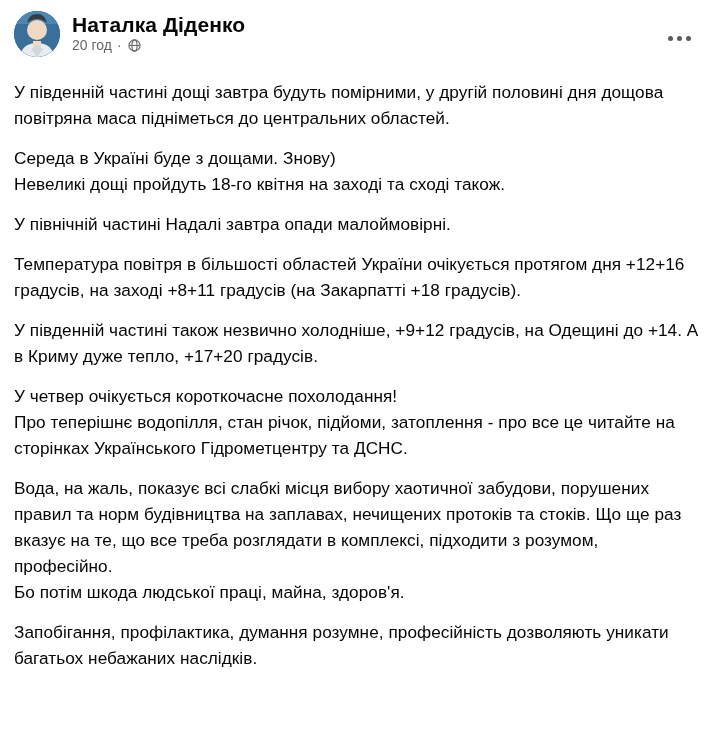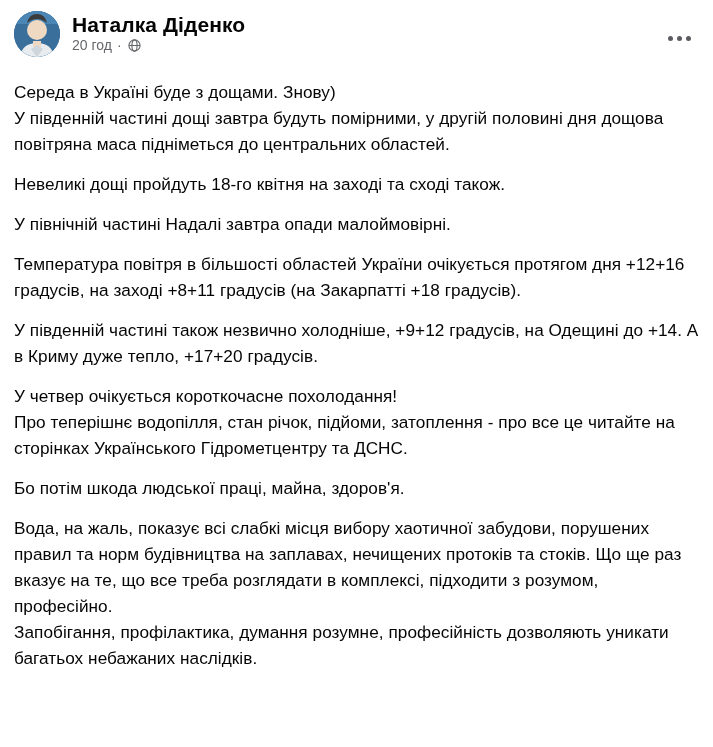--- a/index.html
+++ b/index.html
@@ -161,27 +161,27 @@
     <div class="more-button">
       <span class="dots">
         <span></span>
           <span></span>
           <span></span>
       </span>
     </div>
   </div>
 
   <div class="post-body">
+    <p class="para">У південній частині дощі завтра будуть помірними, у другій половині дня дощова повітряна маса підніметься до центральних областей.</p>
     <p class="para tight">Середа в Україні буде з дощами. Знову)</p>
-    <p class="para">У південній частині дощі завтра будуть помірними, у другій половині дня дощова повітряна маса підніметься до центральних областей.</p>
     <p class="para">Невеликі дощі пройдуть 18-го квітня на заході та сході також.</p>
     <p class="para">У північній частині Надалі завтра опади малоймовірні.</p>
     <p class="para">Температура повітря в більшості областей України очікується протягом дня +12+16 градусів, на заході +8+11 градусів (на Закарпатті +18 градусів).</p>
     <p class="para">У південній частині також незвично холодніше, +9+12 градусів, на Одещині до +14. А в Криму дуже тепло, +17+20 градусів.</p>
     <p class="para tight">У четвер очікується короткочасне похолодання!</p>
     <p class="para">Про теперішнє водопілля, стан річок, підйоми, затоплення - про все це читайте на сторінках Українського Гідрометцентру та ДСНС.</p>
+    <p class="para tight">Вода, на жаль, показує всі слабкі місця вибору хаотичної забудови, порушених правил та норм будівництва на заплавах, нечищених протоків та стоків. Що ще раз вказує на те, що все треба розглядати в комплексі, підходити з розумом, професійно.</p>
     <p class="para">Бо потім шкода людської праці, майна, здоров'я.</p>
-    <p class="para tight">Вода, на жаль, показує всі слабкі місця вибору хаотичної забудови, порушених правил та норм будівництва на заплавах, нечищених протоків та стоків. Що ще раз вказує на те, що все треба розглядати в комплексі, підходити з розумом, професійно.</p>
     <p class="para">Запобігання, профілактика, думання розумне, професійність дозволяють уникати багатьох небажаних наслідків.</p>
 
   </div>
 
 </div>
 
 </body></html>

